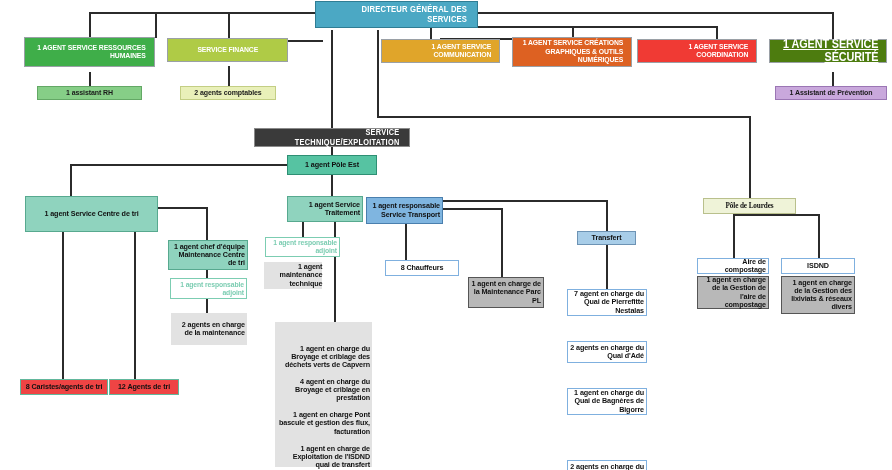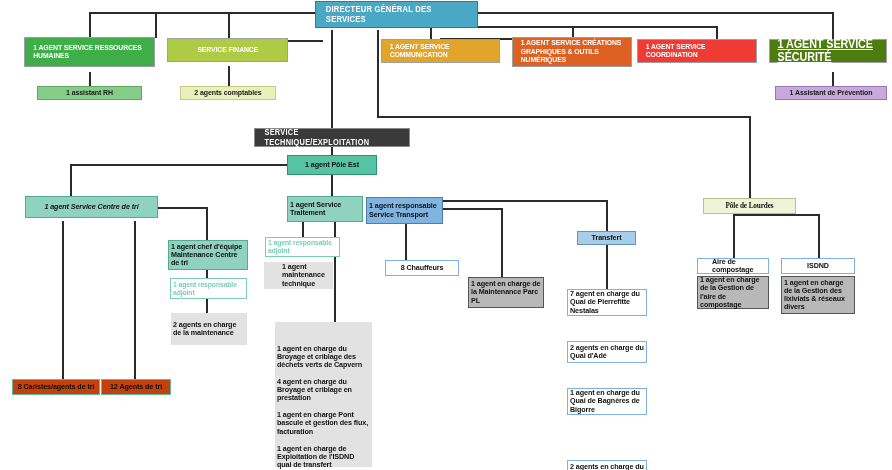--- a/index.html
+++ b/index.html
@@ -10,21 +10,21 @@
     background:#ffffff;
     overflow:hidden;
   }
   .ln{position:absolute;background:#2b2b2b;}
   .ln.h{height:2px;}
   .ln.v{width:2px;}
   .box{
     position:absolute;
     box-sizing:border-box;
     display:flex;align-items:center;justify-content:center;
-    text-align:left;
+    text-align:right;
     line-height:1.12;
     font-weight:bold;
     letter-spacing:-0.1px;
     z-index:5;
   }
   .box span{display:block;padding:0 2px;}
 
   
   .t-dgs{
     background:#4BA8C4;color:#ffffff;border:1px solid #2f7d94;
@@ -47,21 +47,21 @@
   .s-fin{background:#E9F0B9;color:#1a1a1a;border:1px solid #c3ce84;font-size:7px;}
   .s-sec{background:#C9A8DC;color:#1a1a1a;border:1px solid #9b76b4;font-size:7px;}
 
   
   .t-tech{background:#3A3A3A;color:#ffffff;border:1.5px solid #8a8a8a;font-size:8.2px;letter-spacing:.3px;}
 
   
   .teal{background:#56C3A2;color:#111111;border:1px solid #2e8f74;font-size:7.2px;}
   .teal2{background:#8FD3BE;color:#111111;border:1px solid #57a98f;font-size:7.2px;}
   .teal-out{background:#ffffff;color:#7ccdb2;border:1px solid #7ccdb2;font-size:6.8px;font-weight:bold;}
-  .teal-line{background:#c2410c;color:#111111;border:1px solid #62b79c;font-size:7.2px;}
+  .teal-line{background:#ef4444;color:#111111;border:1px solid #62b79c;font-size:7.2px;margin-left:8px;}
 
   
   .gray{background:#E2E2E2;color:#111111;border:none;font-size:7.2px;}
   .graybig{background:#E2E2E2;color:#111111;border:none;font-size:7.2px;
     align-items:flex-start;padding-top:6px;}
   .gray-brd{background:#B8B8B8;color:#111111;border:1.5px solid #555555;font-size:7.2px;}
 
   
   .blue{background:#7FB5E0;color:#111111;border:1.5px solid #4a7fae;font-size:7.2px;}
   .blue-lt{background:#A8CDE8;color:#111111;border:1.5px solid #6d93b4;font-size:7.2px;}
@@ -162,21 +162,21 @@
   <div class="ln v" style="left:331px;top:147px;height:8px;"></div>
 
   <div class="box teal" style="left:287px;top:155px;width:90px;height:20px;">
     <span>1 agent Pôle Est</span>
   </div>
 
   <div class="ln h" style="left:70px;top:164px;width:218px;"></div>
   <div class="ln v" style="left:70px;top:164px;height:32px;"></div>
   <div class="ln v" style="left:331px;top:175px;height:21px;"></div>
 
-  <div class="box teal2" style="left:25px;top:196px;width:133px;height:22px;font-style:italic;">
+  <div class="box teal2" style="left:25px;top:196px;width:133px;height:36px;">
     <span>1 agent Service Centre de tri</span>
   </div>
 
   <div class="ln v" style="left:62px;top:221px;height:158px;"></div>
   <div class="ln v" style="left:134px;top:221px;height:158px;"></div>
 
   <div class="ln h" style="left:158px;top:207px;width:48px;"></div>
   <div class="ln v" style="left:206px;top:207px;height:33px;"></div>
 
   <div class="box teal-line" style="left:12px;top:379px;width:88px;height:16px;">
@@ -199,21 +199,21 @@
   </div>
 
   <div class="box teal2" style="left:287px;top:196px;width:76px;height:26px;">
     <span>1 agent Service Traitement</span>
   </div>
 
   <div class="ln v" style="left:302px;top:222px;height:15px;"></div>
   <div class="box teal-out" style="left:265px;top:237px;width:75px;height:20px;">
     <span>1 agent responsable adjoint</span>
   </div>
-  <div class="box gray" style="left:264px;top:262px;width:69px;height:27px;padding-left:16px;">
+  <div class="box gray" style="left:264px;top:262px;width:58px;height:27px;padding-left:16px;">
     <span>1 agent maintenance technique</span>
   </div>
 
   <div class="ln v" style="left:334px;top:222px;height:100px;"></div>
 
   <div class="box graybig" style="left:275px;top:322px;width:97px;height:145px;">
     <div class="stack">
       <span>1 agent en charge du Broyage et criblage des déchets verts de Capvern</span>
       <span>4 agent en charge du Broyage et criblage en prestation</span>
       <span>1 agent en charge Pont bascule et gestion des flux, facturation</span>

